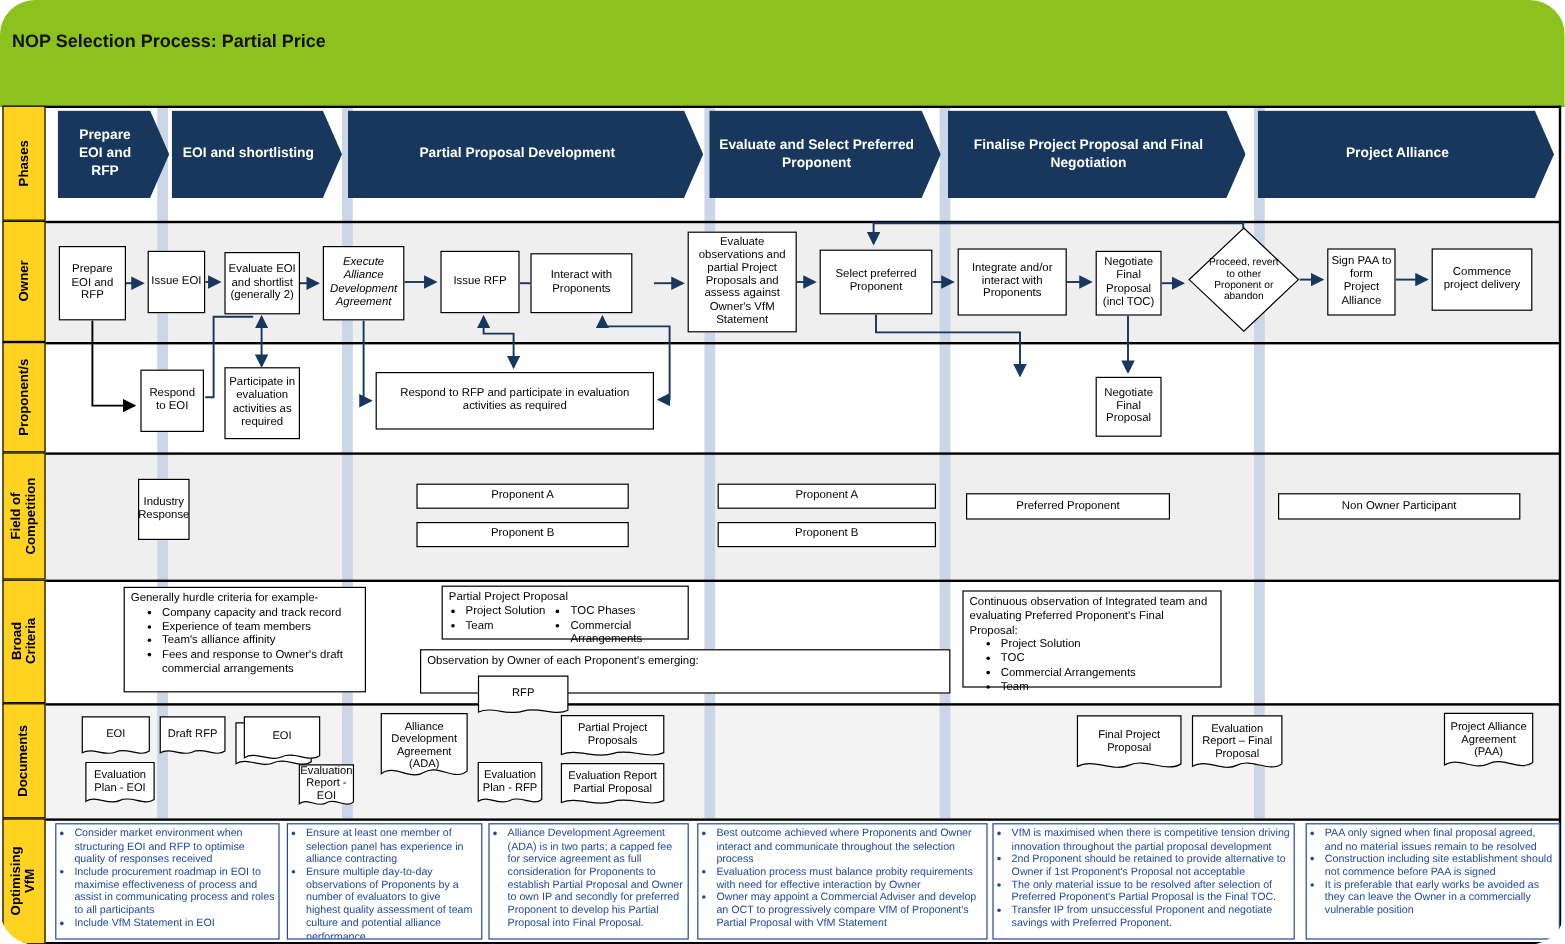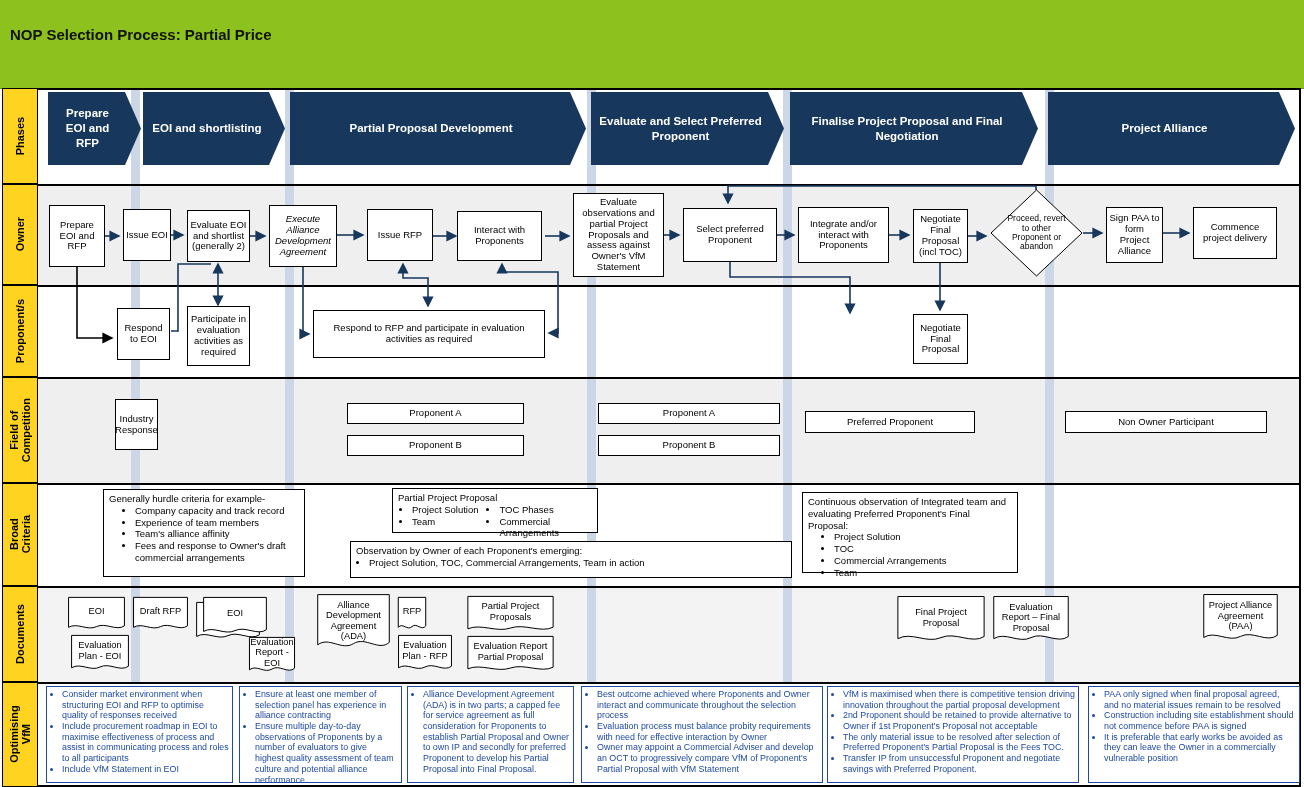--- a/index.html
+++ b/index.html
@@ -1,17 +1,17 @@
 <!DOCTYPE html>
 <html><head>
 <meta charset="utf-8">
 <style>
   html,body{margin:0;padding:0;background:#fff;}
   #canvas{position:relative;width:1304px;height:787px;background:#fff;overflow:hidden;
-          font-family:"Liberation Sans",sans-serif;color:#000;}
+          font-family:"Liberation Sans",sans-serif;color:#000;border-radius:29px;}
   .header{position:absolute;left:0;top:0;width:1304px;height:88px;background:#8DC21E;border-bottom:1px solid #6e9a10;}
   .title{position:absolute;left:10px;top:26px;font-size:15px;font-weight:bold;color:#121200;}
   .rowbg{position:absolute;left:38px;width:1262px;}
   .sep{position:absolute;left:2px;width:1298px;height:1.5px;background:#000;}
   .vline{position:absolute;width:1.5px;background:#000;}
   .rlabel{position:absolute;left:2px;width:36px;background:#FFD320;border:1.2px solid #000;box-sizing:border-box;
           display:flex;align-items:center;justify-content:center;overflow:visible;}
   .rlabel .t{transform:rotate(-90deg);font-weight:bold;font-size:11px;line-height:1.1;text-align:center;}
   .band{position:absolute;top:88px;height:594px;width:9px;background:#CBD7E6;}
   .phase{position:absolute;background:#17375D;color:#fff;font-weight:bold;font-size:11.5px;line-height:1.3;
@@ -136,21 +136,21 @@
     <g stroke="#000" stroke-width="1.6" fill="none">
       <path d="M77,267 V338 H112" marker-end="url(#mB)"></path>
     </g>
   </svg>
 
   <div class="bx" style="left:49px;top:205px;width:56px;height:62px;">Prepare EOI and RFP</div>
   <div class="bx" style="left:123px;top:209px;width:48px;height:52px;">Issue EOI</div>
   <div class="bx" style="left:187px;top:210px;width:63px;height:52px;">Evaluate EOI and shortlist (generally 2)</div>
   <div class="bx" style="left:269px;top:205px;width:68px;height:62px;font-style:italic;">Execute Alliance Development Agreement</div>
   <div class="bx" style="left:367px;top:209px;width:66px;height:52px;">Issue RFP</div>
-  <div class="bx" style="left:457px;top:211px;width:85px;height:50px;">Interact with Proponents</div>
+  <div class="bx" style="left:442px;top:211px;width:85px;height:50px;">Interact with Proponents</div>
   <div class="bx" style="left:573px;top:193px;width:91px;height:84px;">Evaluate observations and partial Project Proposals and assess against Owner's VfM Statement</div>
   <div class="bx" style="left:683px;top:208px;width:94px;height:54px;">Select preferred Proponent</div>
   <div class="bx" style="left:798px;top:207px;width:91px;height:56px;">Integrate and/or interact with Proponents</div>
   <div class="bx" style="left:913px;top:209px;width:55px;height:54px;">Negotiate Final Proposal (incl TOC)</div>
   <div class="diamond" style="left:990px;top:189px;width:93px;height:88px;">
     <svg viewBox="0 0 93 88" preserveAspectRatio="none">
       <polygon points="46.5,1 92,44 46.5,87 1,44" fill="#fff" stroke="#000" stroke-width="1" vector-effect="non-scaling-stroke"></polygon>
     </svg>
     <div class="t">Proceed, revert to other Proponent or abandon</div>
   </div>
@@ -172,38 +172,35 @@
 
   <div class="crit" style="left:103px;top:489px;width:202px;height:88px;">
     <div>Generally hurdle criteria for example-</div>
     <ul>
         <li>Company capacity and track record</li>
         <li>Experience of team members</li>
         <li>Team's alliance affinity</li>
         <li>Fees and response to Owner's draft commercial arrangements</li>
       </ul>
   </div>
-  <div class="crit" style="left:392px;top:488px;width:206px;height:45px;">
+  <div class="crit" style="left:368px;top:488px;width:206px;height:45px;">
     <div>Partial Project Proposal</div>
     <div class="cols">
       <ul>
           <li>Project Solution</li>
           <li>Team</li>
         </ul>
       <ul>
           <li>TOC Phases</li>
           <li>Commercial Arrangements</li>
         </ul>
     </div>
   </div>
   <div class="crit" style="left:318px;top:541px;width:442px;height:37px;margin-left:32px;">
     <div>Observation by Owner of each Proponent's emerging:</div>
-    <ul class="tight">
-        <li>Project Solution, TOC, Commercial Arrangements, Team in action</li>
-      </ul>
   </div>
   <div class="crit" style="left:802px;top:492px;width:216px;height:81px;">
     <div>Continuous observation of Integrated team and evaluating Preferred Proponent's Final Proposal:</div>
     <ul>
         <li>Project Solution</li>
         <li>TOC</li>
         <li>Commercial Arrangements</li>
         <li>Team</li>
       </ul>
   </div>
@@ -243,21 +240,21 @@
         <path d="M1,1 L99,1 L99,78 C85,93 66,68 50,80 C34,92 16,68 1,82 Z" fill="#fff" stroke="#000" stroke-width="1" vector-effect="non-scaling-stroke"></path>
       </svg>
     <div class="t">Evaluation Report - EOI</div>
   </div>
   <div class="doc" style="left:317px;top:594px;width:73px;height:62px;">
     <svg viewBox="0 0 100 100" preserveAspectRatio="none">
         <path d="M1,1 L99,1 L99,78 C85,93 66,68 50,80 C34,92 16,68 1,82 Z" fill="#fff" stroke="#000" stroke-width="1" vector-effect="non-scaling-stroke"></path>
       </svg>
     <div class="t">Alliance Development Agreement (ADA)</div>
   </div>
-  <div class="doc" style="left:398px;top:597px;width:28px;height:37px;">
+  <div class="doc" style="left:398px;top:563px;width:76px;height:37px;">
     <svg viewBox="0 0 100 100" preserveAspectRatio="none">
         <path d="M1,1 L99,1 L99,78 C85,93 66,68 50,80 C34,92 16,68 1,82 Z" fill="#fff" stroke="#000" stroke-width="1" vector-effect="non-scaling-stroke"></path>
       </svg>
     <div class="t">RFP</div>
   </div>
   <div class="doc" style="left:398px;top:635px;width:54px;height:40px;">
     <svg viewBox="0 0 100 100" preserveAspectRatio="none">
         <path d="M1,1 L99,1 L99,78 C85,93 66,68 50,80 C34,92 16,68 1,82 Z" fill="#fff" stroke="#000" stroke-width="1" vector-effect="non-scaling-stroke"></path>
       </svg>
     <div class="t">Evaluation Plan - RFP</div>
@@ -315,21 +312,21 @@
     <ul>
         <li>Best outcome achieved where Proponents and Owner interact and communicate throughout the selection process</li>
         <li>Evaluation process must balance probity requirements with need for effective interaction by Owner</li>
         <li>Owner may appoint a Commercial Adviser and develop an OCT to progressively compare VfM of Proponent's Partial Proposal with VfM Statement</li>
       </ul>
   </div>
   <div class="vfmbox" style="left:827px;top:686px;width:252px;height:97px;">
     <ul>
         <li>VfM is maximised when there is competitive tension driving innovation throughout the partial proposal development</li>
         <li>2nd Proponent should be retained to provide alternative to Owner if 1st Proponent's Proposal not acceptable</li>
-        <li>The only material issue to be resolved after selection of Preferred Proponent's Partial Proposal is the Fees TOC.</li>
+        <li>The only material issue to be resolved after selection of Preferred Proponent's Partial Proposal is the Final TOC.</li>
         <li>Transfer IP from unsuccessful Proponent and negotiate savings with Preferred Proponent.</li>
       </ul>
   </div>
   <div class="vfmbox" style="left:1088px;top:686px;width:212px;height:97px;">
     <ul>
         <li>PAA only signed when final proposal agreed, and no material issues remain to be resolved</li>
         <li>Construction including site establishment should not commence before PAA is signed</li>
         <li>It is preferable that early works be avoided as they can leave the Owner in a commercially vulnerable position</li>
       </ul>
   </div>

